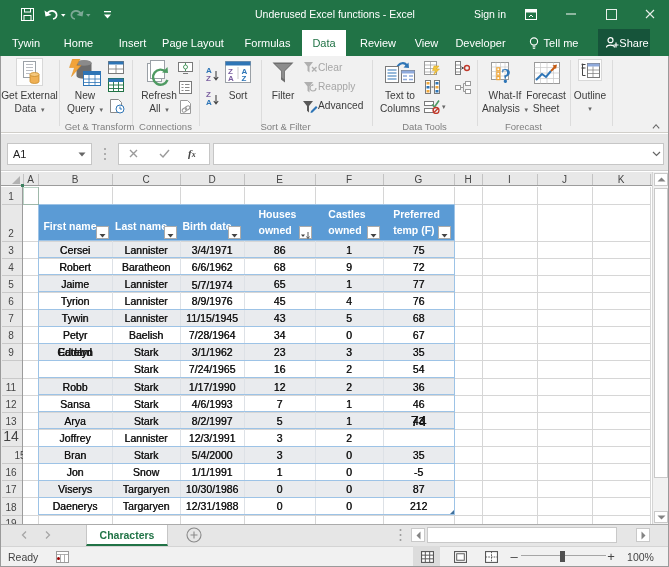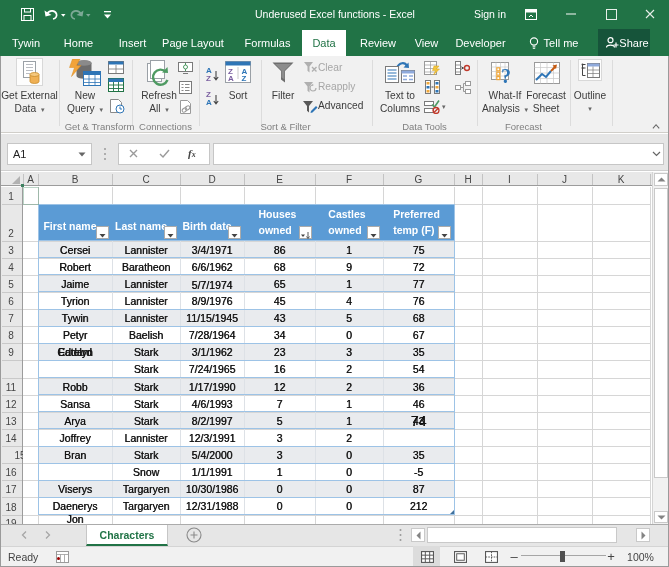--- a/index.html
+++ b/index.html
@@ -326,21 +326,21 @@
 <div class="abs" style="left:0px;top:343.25px;width:22px;height:17.125px;color:#444;font-size:10px;display:flex;align-items:flex-end;justify-content:center;padding-bottom:2px;">9</div>
 <div class="abs" style="left:2px;top:360.375px;width:20px;height:1px;background:#c9c9c9;"></div>
 <div class="abs" style="left:0px;top:360.375px;width:35px;height:17.125px;color:#444;font-size:10px;display:flex;align-items:flex-end;justify-content:center;padding-bottom:2px;margin-left:44px;">10</div>
 <div class="abs" style="left:2px;top:377.5px;width:20px;height:1px;background:#c9c9c9;"></div>
 <div class="abs" style="left:0px;top:377.5px;width:22px;height:17.125px;color:#444;font-size:10px;display:flex;align-items:flex-end;justify-content:center;padding-bottom:2px;">11</div>
 <div class="abs" style="left:2px;top:394.625px;width:20px;height:1px;background:#c9c9c9;"></div>
 <div class="abs" style="left:0px;top:394.625px;width:22px;height:17.125px;color:#444;font-size:10px;display:flex;align-items:flex-end;justify-content:center;padding-bottom:2px;">12</div>
 <div class="abs" style="left:2px;top:411.75px;width:20px;height:1px;background:#c9c9c9;"></div>
 <div class="abs" style="left:0px;top:411.75px;width:22px;height:17.125px;color:#444;font-size:10px;display:flex;align-items:flex-end;justify-content:center;padding-bottom:2px;">13</div>
 <div class="abs" style="left:2px;top:428.875px;width:20px;height:1px;background:#c9c9c9;"></div>
-<div class="abs" style="left:0px;top:428.875px;width:22px;height:17.125px;color:#444;font-size:10px;display:flex;align-items:flex-end;justify-content:center;padding-bottom:2px;">14</div>
+<div class="abs" style="left:0px;top:428.875px;width:22px;height:17.125px;color:#444;font-size:14px;display:flex;align-items:flex-end;justify-content:center;padding-bottom:2px;">14</div>
 <div class="abs" style="left:2px;top:446.0px;width:20px;height:1px;background:#c9c9c9;"></div>
 <div class="abs" style="left:0px;top:446.0px;width:40px;height:17.125px;color:#444;font-size:10px;display:flex;align-items:flex-end;justify-content:center;padding-bottom:2px;">15</div>
 <div class="abs" style="left:2px;top:463.125px;width:20px;height:1px;background:#c9c9c9;"></div>
 <div class="abs" style="left:0px;top:463.125px;width:22px;height:17.125px;color:#444;font-size:10px;display:flex;align-items:flex-end;justify-content:center;padding-bottom:2px;">16</div>
 <div class="abs" style="left:2px;top:480.25px;width:20px;height:1px;background:#c9c9c9;"></div>
 <div class="abs" style="left:0px;top:480.25px;width:22px;height:17.125px;color:#444;font-size:10px;display:flex;align-items:flex-end;justify-content:center;padding-bottom:2px;">17</div>
 <div class="abs" style="left:2px;top:497.375px;width:20px;height:1px;background:#c9c9c9;"></div>
 <div class="abs" style="left:0px;top:497.375px;width:22px;height:17.125px;color:#444;font-size:10px;display:flex;align-items:flex-end;justify-content:center;padding-bottom:2px;">18</div>
 <div class="abs" style="left:2px;top:514.5px;width:20px;height:1px;background:#c9c9c9;"></div>
 <div class="abs ctr" style="left:0px;top:516px;width:22px;height:14px;color:#444;font-size:10px;">19</div>
@@ -485,21 +485,21 @@
 <div class="abs ctr" style="left:315px;top:429.875px;width:68px;height:16.125px;color:#111;font-size:10.5px;text-shadow:0.4px 0 0 #333;">2</div>
 <div class="abs ctr" style="left:383px;top:413px;width:71px;height:16.125px;color:#111;font-size:14px;text-shadow:0.4px 0 0 #333;">74</div>
 <div class="abs" style="left:38px;top:447.0px;width:416px;height:16.125px;background:#e9ebee;"></div>
 <div class="abs ctr" style="left:38px;top:447.0px;width:74px;height:16.125px;color:#111;font-size:10.5px;text-shadow:0.4px 0 0 #333;">Bran</div>
 <div class="abs ctr" style="left:112px;top:447.0px;width:68px;height:16.125px;color:#111;font-size:10.5px;text-shadow:0.4px 0 0 #333;">Stark</div>
 <div class="abs ctr" style="left:180px;top:447.0px;width:64px;height:16.125px;color:#111;font-size:10.5px;text-shadow:0.4px 0 0 #333;">5/4/2000</div>
 <div class="abs ctr" style="left:244px;top:447.0px;width:71px;height:16.125px;color:#111;font-size:10.5px;text-shadow:0.4px 0 0 #333;">3</div>
 <div class="abs ctr" style="left:315px;top:447.0px;width:68px;height:16.125px;color:#111;font-size:10.5px;text-shadow:0.4px 0 0 #333;">0</div>
 <div class="abs ctr" style="left:383px;top:447.0px;width:71px;height:16.125px;color:#111;font-size:10.5px;text-shadow:0.4px 0 0 #333;">35</div>
 <div class="abs" style="left:38px;top:464.125px;width:416px;height:16.125px;background:#fff;"></div>
-<div class="abs ctr" style="left:38px;top:464.125px;width:74px;height:16.125px;color:#111;font-size:10.5px;text-shadow:0.4px 0 0 #333;margin-top:47px;">Jon</div>
+<div class="abs ctr" style="left:38px;top:464.125px;width:74px;height:16.125px;color:#111;font-size:10.5px;text-shadow:0.4px 0 0 #333;">Jon</div>
 <div class="abs ctr" style="left:112px;top:464.125px;width:68px;height:16.125px;color:#111;font-size:10.5px;text-shadow:0.4px 0 0 #333;">Snow</div>
 <div class="abs ctr" style="left:180px;top:464.125px;width:64px;height:16.125px;color:#111;font-size:10.5px;text-shadow:0.4px 0 0 #333;">1/1/1991</div>
 <div class="abs ctr" style="left:244px;top:464.125px;width:71px;height:16.125px;color:#111;font-size:10.5px;text-shadow:0.4px 0 0 #333;">1</div>
 <div class="abs ctr" style="left:315px;top:464.125px;width:68px;height:16.125px;color:#111;font-size:10.5px;text-shadow:0.4px 0 0 #333;">0</div>
 <div class="abs ctr" style="left:383px;top:464.125px;width:71px;height:16.125px;color:#111;font-size:10.5px;text-shadow:0.4px 0 0 #333;">-5</div>
 <div class="abs" style="left:38px;top:481.25px;width:416px;height:16.125px;background:#e9ebee;"></div>
 <div class="abs ctr" style="left:38px;top:481.25px;width:74px;height:16.125px;color:#111;font-size:10.5px;text-shadow:0.4px 0 0 #333;">Viserys</div>
 <div class="abs ctr" style="left:112px;top:481.25px;width:68px;height:16.125px;color:#111;font-size:10.5px;text-shadow:0.4px 0 0 #333;">Targaryen</div>
 <div class="abs ctr" style="left:180px;top:481.25px;width:64px;height:16.125px;color:#111;font-size:10.5px;text-shadow:0.4px 0 0 #333;">10/30/1986</div>
 <div class="abs ctr" style="left:244px;top:481.25px;width:71px;height:16.125px;color:#111;font-size:10.5px;text-shadow:0.4px 0 0 #333;">0</div>

